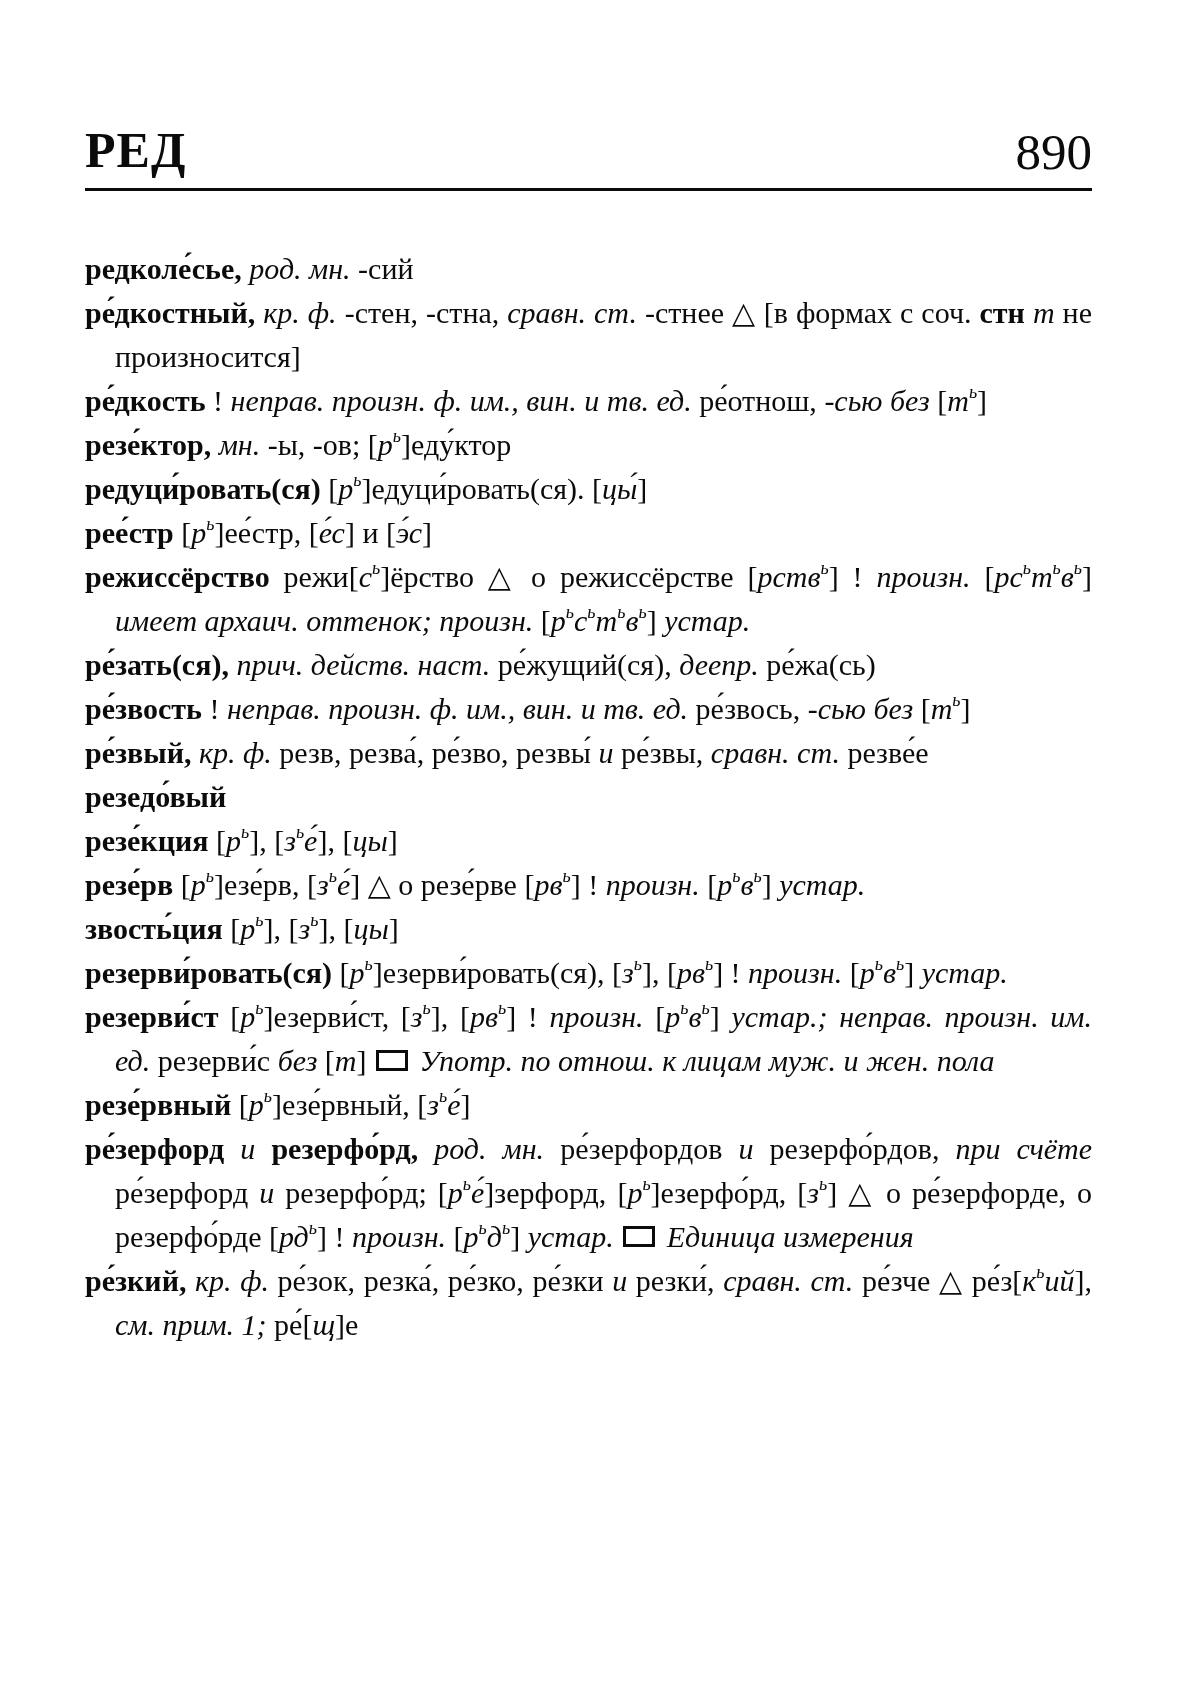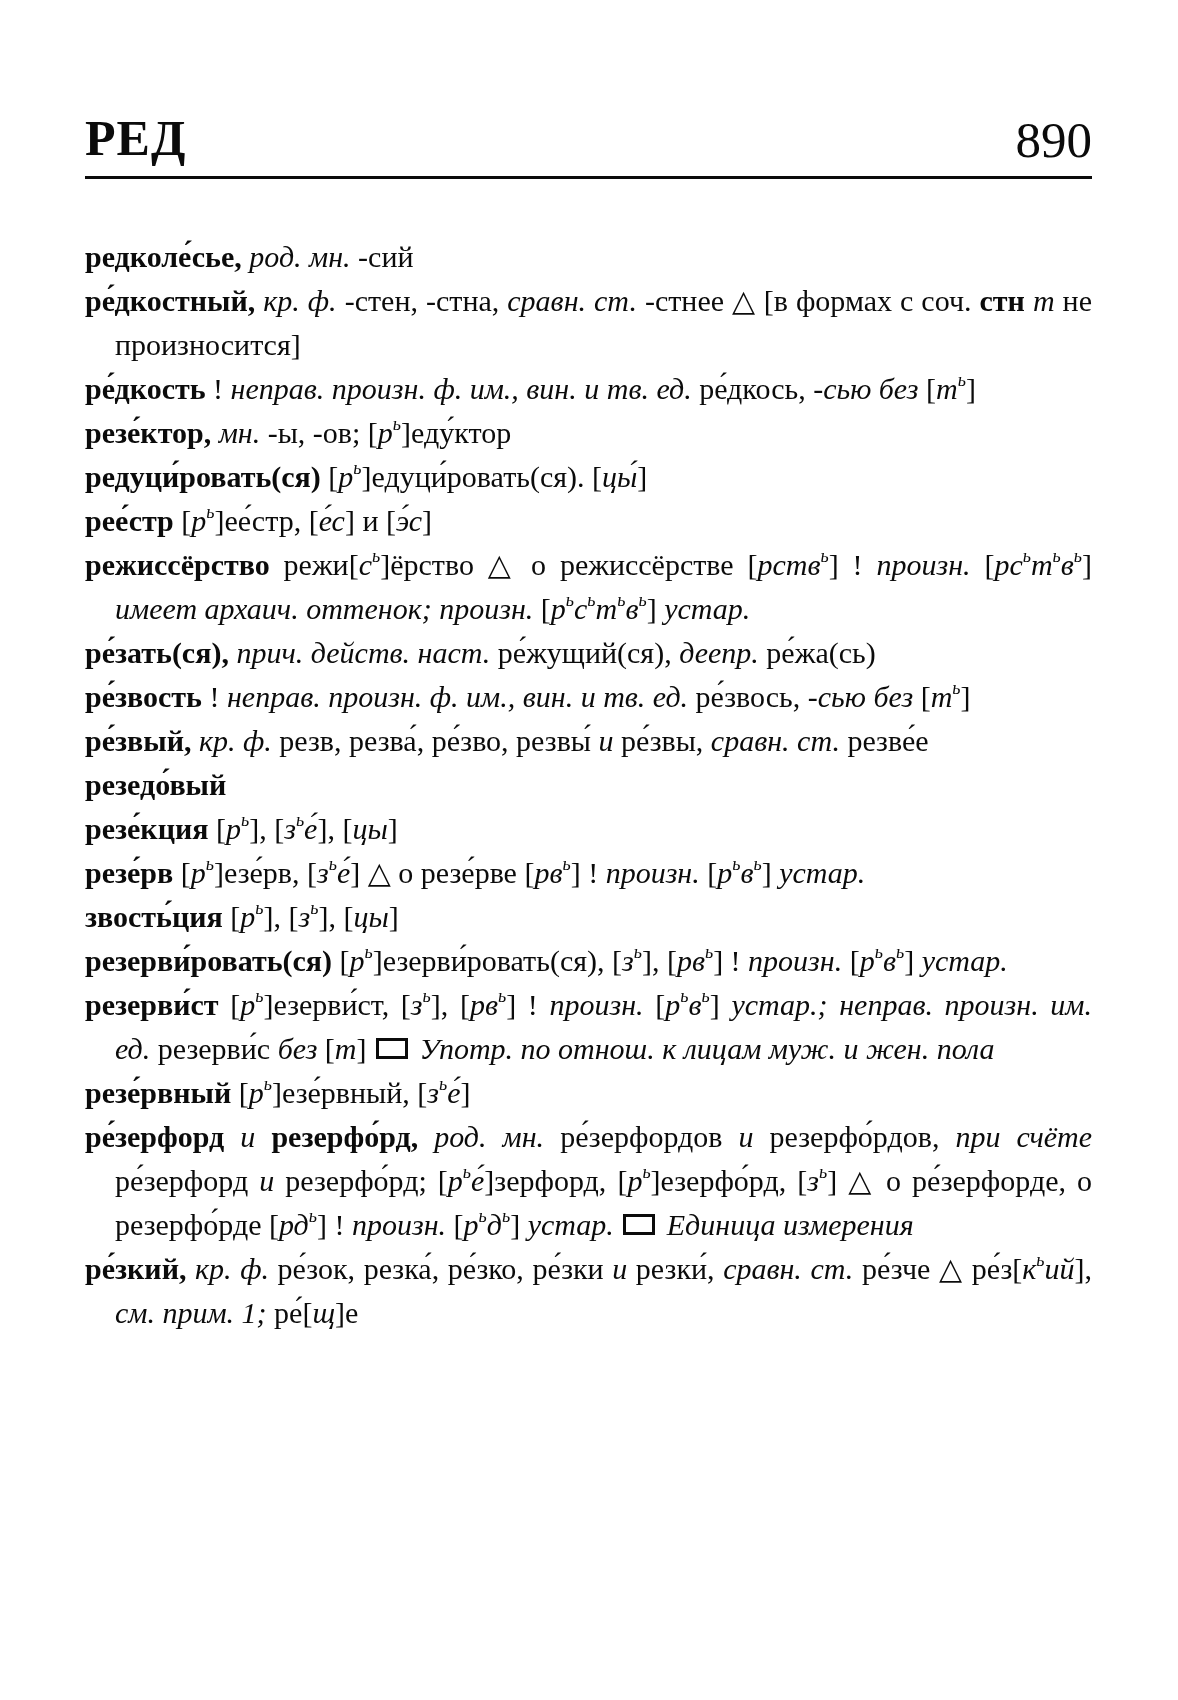--- a/index.html
+++ b/index.html
@@ -13,20 +13,21 @@
     overflow: hidden;
     color: #0b0b0b;
     font-family: "Liberation Serif", "DejaVu Serif", serif;
     -webkit-font-smoothing: antialiased;
   }
   .page {
     box-sizing: border-box;
     width: 1178px;
     height: 1620px;
     padding: 112px 86px 17px 85px;
+    margin-top: 12px;
   }
   .page-header {
     display: flex;
     justify-content: space-between;
     align-items: flex-end;
   }
   .running-head {
     margin: 0;
     font-size: 50px;
     line-height: 52px;
@@ -78,21 +79,21 @@
 
 <div class="page">
   <header class="page-header">
     <h1 class="running-head">РЕД</h1>
     <span class="page-number">890</span>
   </header>
   <hr class="header-rule">
   <main class="entries">
       <p class="entry"><span class="seg-b">редколе́сье, </span><span class="seg-i">род. мн. </span><span class="seg-r">-сий</span></p>
       <p class="entry"><span class="seg-b">ре́дкостный, </span><span class="seg-i">кр. ф. </span><span class="seg-r">-стен, -стна, </span><span class="seg-i">сравн. ст. </span><span class="seg-r">-стнее △ [в формах с соч. </span><span class="seg-b">стн </span><span class="seg-i">т </span><span class="seg-r">не произносится]</span></p>
-      <p class="entry"><span class="seg-b">ре́дкость </span><span class="seg-r">! </span><span class="seg-i">неправ. произн. ф. им., вин. и тв. ед. </span><span class="seg-r">ре́дкось, </span><span class="seg-i">-сью без </span><span class="seg-r">[</span><span class="seg-i">т</span><span class="seg-s">ь</span><span class="seg-r">]</span></p>
+      <p class="entry"><span class="seg-b">ре́дкость </span><span class="seg-r">! </span><span class="seg-i">неправ. произн. ф. им., вин. и тв. ед. </span><span class="seg-r">ре́отнош, </span><span class="seg-i">-сью без </span><span class="seg-r">[</span><span class="seg-i">т</span><span class="seg-s">ь</span><span class="seg-r">]</span></p>
       <p class="entry"><span class="seg-b">резе́ктор, </span><span class="seg-i">мн. </span><span class="seg-r">-ы, -ов; [</span><span class="seg-i">р</span><span class="seg-s">ь</span><span class="seg-r">]еду́ктор</span></p>
       <p class="entry"><span class="seg-b">редуци́ровать(ся) </span><span class="seg-r">[</span><span class="seg-i">р</span><span class="seg-s">ь</span><span class="seg-r">]едуци́ровать(ся). [</span><span class="seg-i">цы́</span><span class="seg-r">]</span></p>
       <p class="entry"><span class="seg-b">рее́стр </span><span class="seg-r">[</span><span class="seg-i">р</span><span class="seg-s">ь</span><span class="seg-r">]ее́стр, [</span><span class="seg-i">е́с</span><span class="seg-r">] и [</span><span class="seg-i">э́с</span><span class="seg-r">]</span></p>
       <p class="entry"><span class="seg-b">режиссёрство </span><span class="seg-r">режи[</span><span class="seg-i">с</span><span class="seg-s">ь</span><span class="seg-r">]ёрство △ о режиссёрстве [</span><span class="seg-i">рств</span><span class="seg-s">ь</span><span class="seg-r">] ! </span><span class="seg-i">произн. </span><span class="seg-r">[</span><span class="seg-i">рс</span><span class="seg-s">ь</span><span class="seg-i">т</span><span class="seg-s">ь</span><span class="seg-i">в</span><span class="seg-s">ь</span><span class="seg-r">] </span><span class="seg-i">имеет архаич. оттенок; произн. </span><span class="seg-r">[</span><span class="seg-i">р</span><span class="seg-s">ь</span><span class="seg-i">с</span><span class="seg-s">ь</span><span class="seg-i">т</span><span class="seg-s">ь</span><span class="seg-i">в</span><span class="seg-s">ь</span><span class="seg-r">] </span><span class="seg-i">устар.</span></p>
       <p class="entry"><span class="seg-b">ре́зать(ся), </span><span class="seg-i">прич. действ. наст. </span><span class="seg-r">ре́жущий(ся), </span><span class="seg-i">деепр. </span><span class="seg-r">ре́жа(сь)</span></p>
       <p class="entry"><span class="seg-b">ре́звость </span><span class="seg-r">! </span><span class="seg-i">неправ. произн. ф. им., вин. и тв. ед. </span><span class="seg-r">ре́звось, </span><span class="seg-i">-сью без </span><span class="seg-r">[</span><span class="seg-i">т</span><span class="seg-s">ь</span><span class="seg-r">]</span></p>
       <p class="entry"><span class="seg-b">ре́звый, </span><span class="seg-i">кр. ф. </span><span class="seg-r">резв, резва́, ре́зво, резвы́ </span><span class="seg-i">и </span><span class="seg-r">ре́звы, </span><span class="seg-i">сравн. ст. </span><span class="seg-r">резве́е</span></p>
       <p class="entry"><span class="seg-b">резедо́вый</span></p>
       <p class="entry"><span class="seg-b">резе́кция </span><span class="seg-r">[</span><span class="seg-i">р</span><span class="seg-s">ь</span><span class="seg-r">], [</span><span class="seg-i">з</span><span class="seg-s">ь</span><span class="seg-i">е́</span><span class="seg-r">], [</span><span class="seg-i">цы</span><span class="seg-r">]</span></p>
       <p class="entry"><span class="seg-b">резе́рв </span><span class="seg-r">[</span><span class="seg-i">р</span><span class="seg-s">ь</span><span class="seg-r">]езе́рв, [</span><span class="seg-i">з</span><span class="seg-s">ь</span><span class="seg-i">е́</span><span class="seg-r">] △ о резе́рве [</span><span class="seg-i">рв</span><span class="seg-s">ь</span><span class="seg-r">] ! </span><span class="seg-i">произн. </span><span class="seg-r">[</span><span class="seg-i">р</span><span class="seg-s">ь</span><span class="seg-i">в</span><span class="seg-s">ь</span><span class="seg-r">] </span><span class="seg-i">устар.</span></p>

